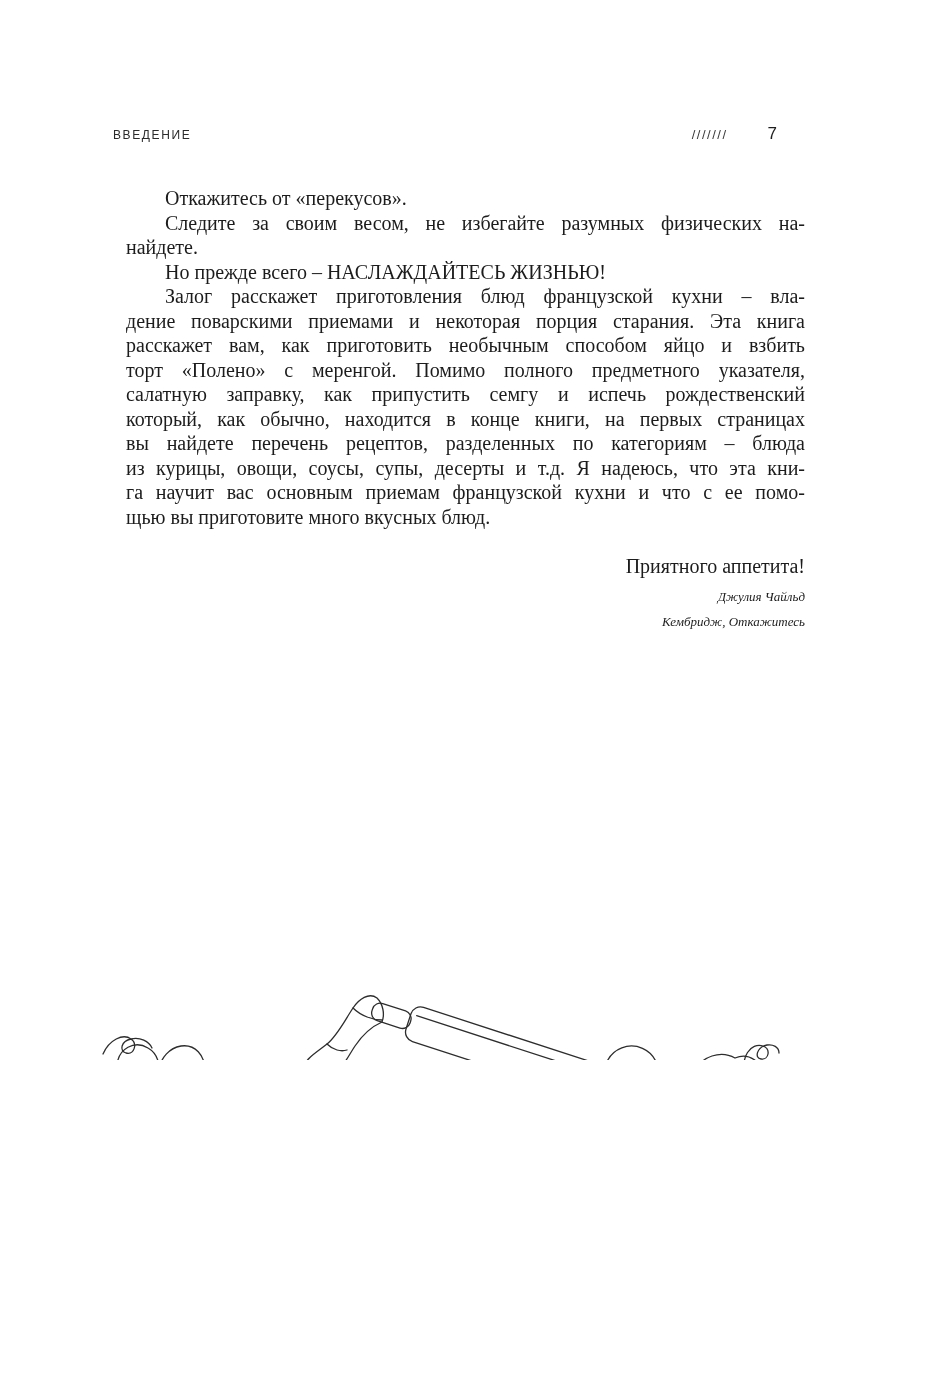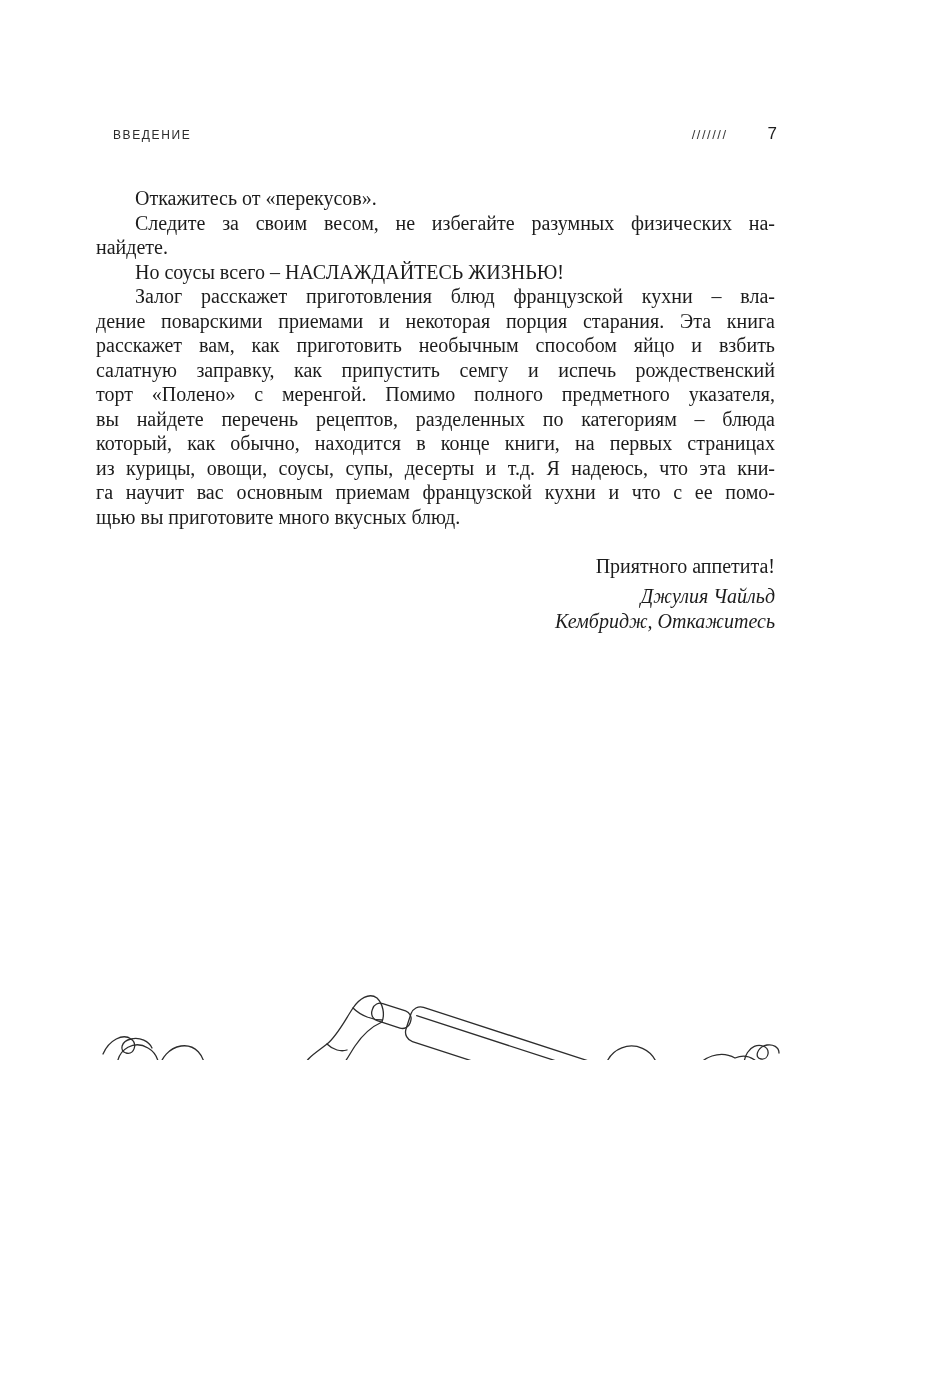--- a/index.html
+++ b/index.html
@@ -22,40 +22,40 @@
   }
   .header-right{display:flex;align-items:baseline;gap:40px;}
   .slashes{
     font-size:13px;letter-spacing:1.5px;color:#3a3a3a;font-weight:400;
   }
   .page-number{
     font-size:17px;color:#1e1e1e;font-weight:400;
   }
   
   .text-block{
-    position:absolute;left:96px;top:186px;width:679px;
+    position:absolute;left:126px;top:186px;width:679px;
     font-size:20px;line-height:24.5px;
   }
   .para{margin:0;}
   .line{
     text-align:justify;text-align-last:justify;
     white-space:normal;
   }
   .line.first{text-indent:39px;}
   .line.last{text-align:left;text-align-last:left;}
   .closing{
     margin-top:25px;
     text-indent:39px;
     font-size:20px;line-height:24.5px;text-align:right;
   }
   .signature{
     margin-top:5px;
     text-align:right;
     font-style:italic;
-    font-size:20px;line-height:25px;
+    font-size:13px;line-height:25px;
   }
   
   .illustration{
     position:absolute;left:95px;top:992px;width:700px;height:262px;
   }
   .illustration svg{display:block;width:700px;height:262px;}
 </style>
 </head>
 <body>
 
@@ -72,30 +72,30 @@
   <main class="text-block">
     <div id="paragraphs">
         <div class="para">
           <div class="line first last">Откажитесь от «перекусов».</div>
         </div>
         <div class="para">
           <div class="line first">Следите за своим весом, не избегайте разумных физических на-</div>
           <div class="line last">найдете.</div>
         </div>
         <div class="para">
-          <div class="line first last">Но соусы всего – НАСЛАЖДАЙТЕСЬ ЖИЗНЬЮ!</div>
+          <div class="line first last">Но прежде всего – НАСЛАЖДАЙТЕСЬ ЖИЗНЬЮ!</div>
         </div>
         <div class="para">
           <div class="line first">Залог расскажет приготовления блюд французской кухни – вла-</div>
           <div class="line">дение поварскими приемами и некоторая порция старания. Эта книга</div>
           <div class="line">расскажет вам, как приготовить необычным способом яйцо и взбить</div>
+          <div class="line">торт «Полено» с меренгой. Помимо полного предметного указателя,</div>
           <div class="line">салатную заправку, как припустить семгу и испечь рождественский</div>
-          <div class="line">торт «Полено» с меренгой. Помимо полного предметного указателя,</div>
+          <div class="line">который, как обычно, находится в конце книги, на первых страницах</div>
           <div class="line">вы найдете перечень рецептов, разделенных по категориям – блюда</div>
-          <div class="line">который, как обычно, находится в конце книги, на первых страницах</div>
           <div class="line">из курицы, овощи, соусы, супы, десерты и т.д. Я надеюсь, что эта кни-</div>
           <div class="line">га научит вас основным приемам французской кухни и что с ее помо-</div>
           <div class="line last">щью вы приготовите много вкусных блюд.</div>
         </div>
       </div>
     <div class="closing">Приятного аппетита!</div>
     <div class="signature">
       <div>Джулия Чайльд</div>
       <div>Кембридж, Откажитесь</div>
     </div>

